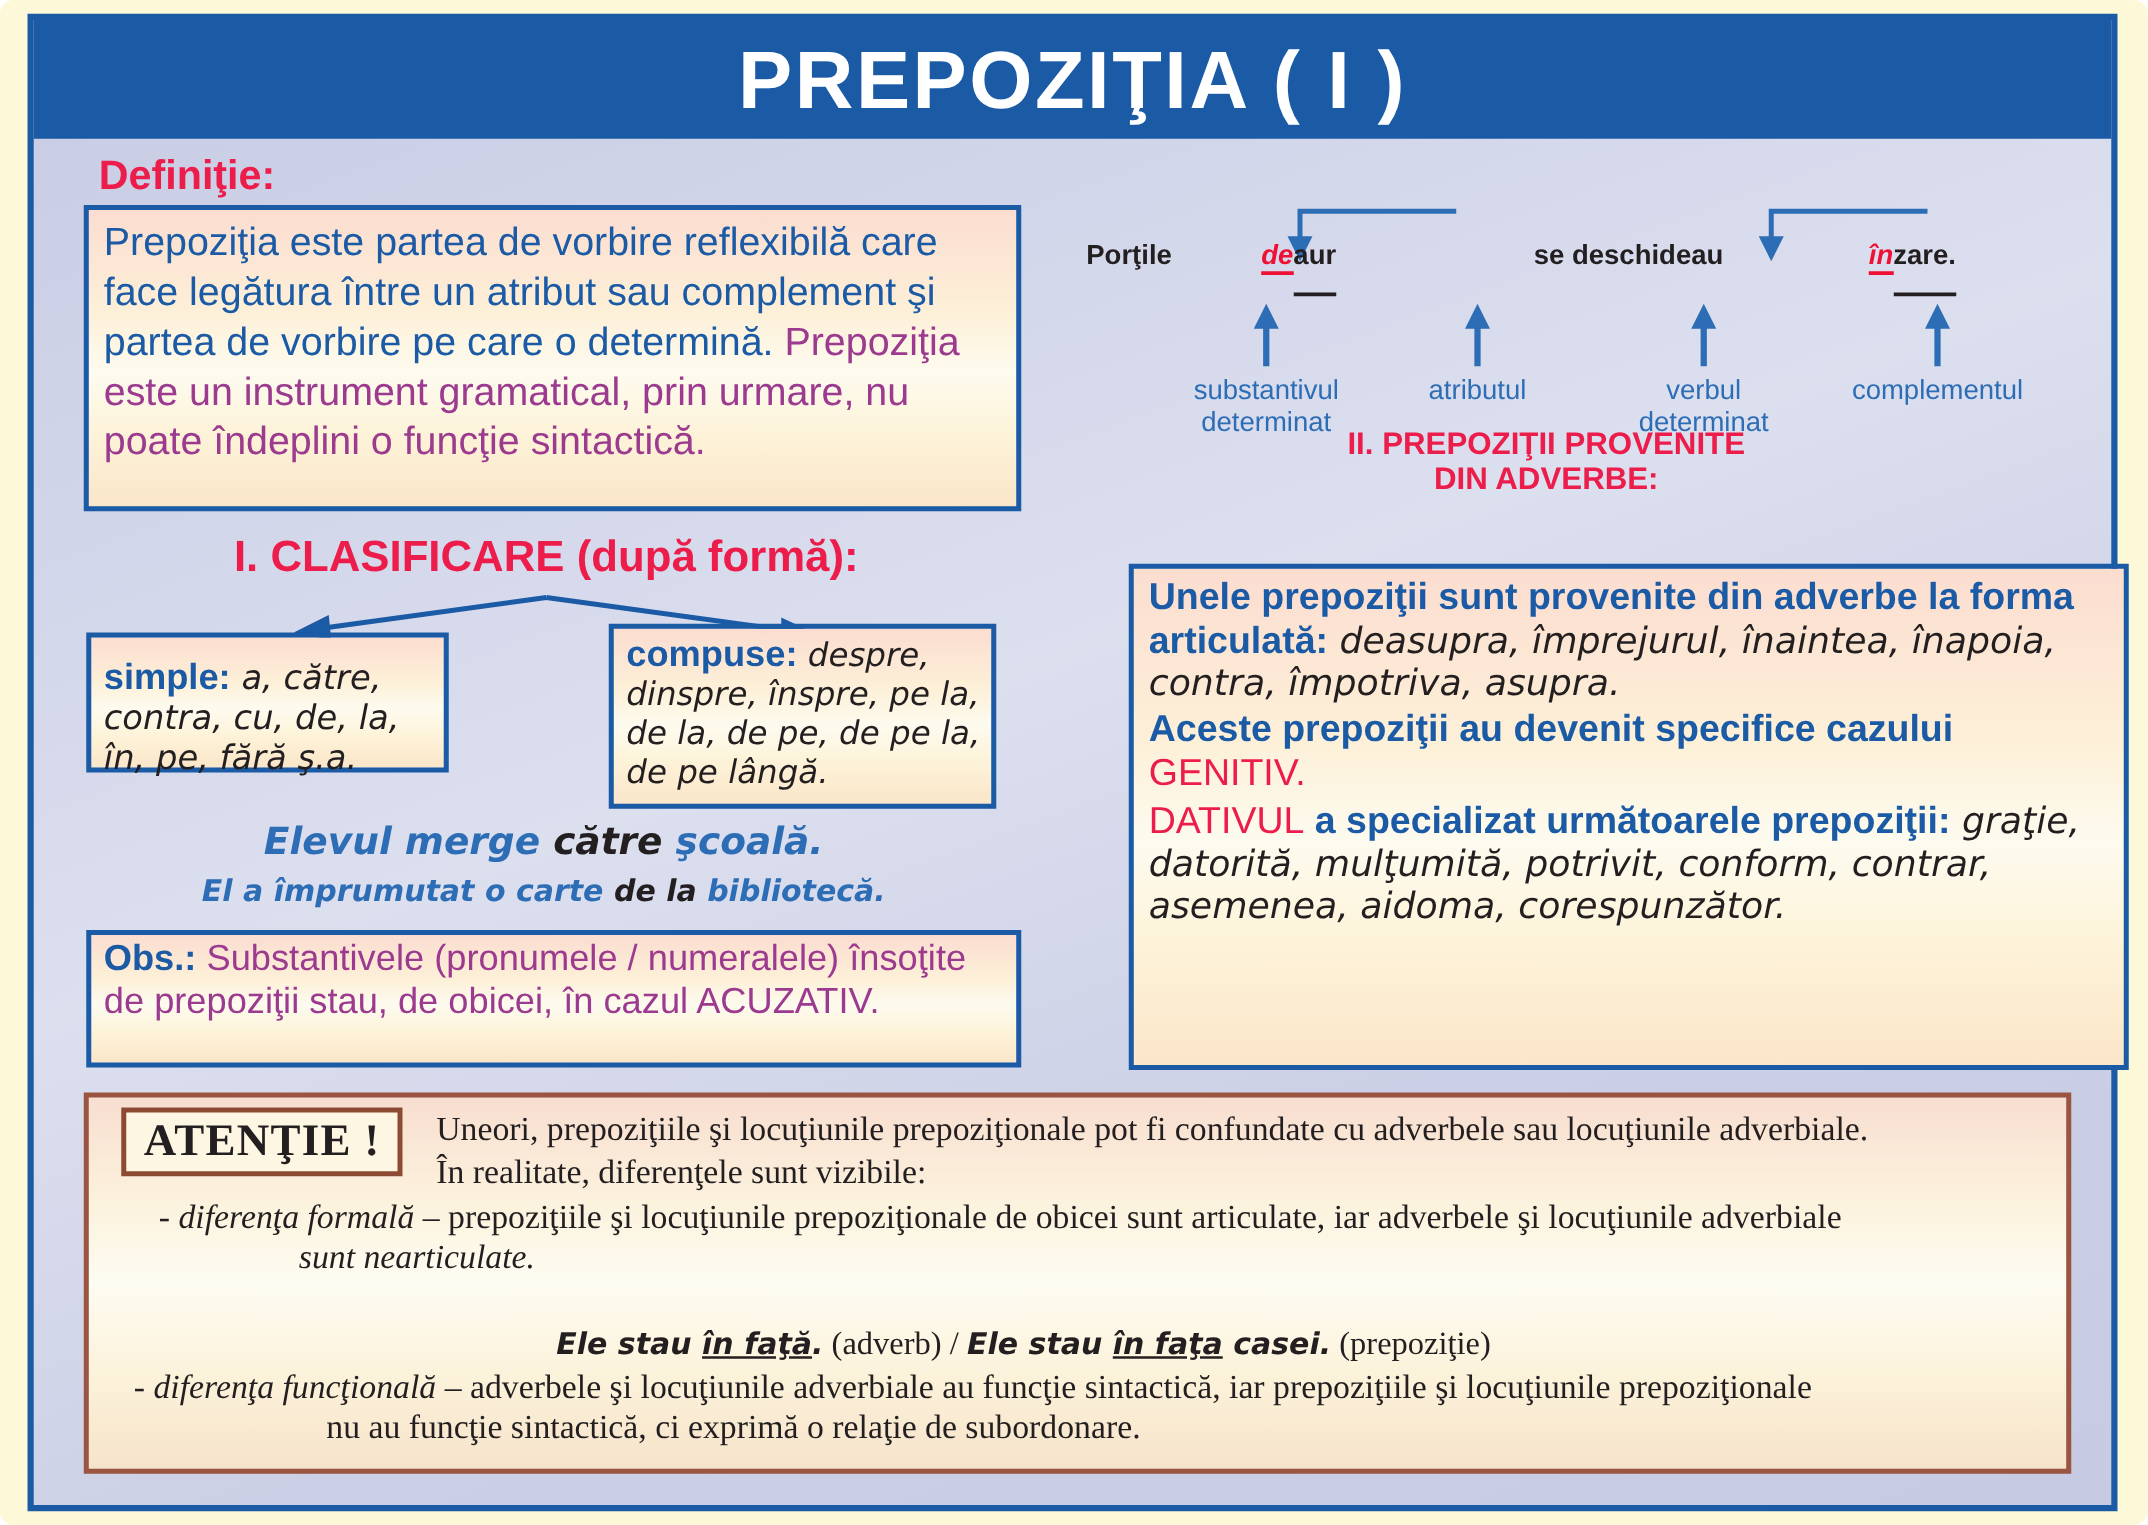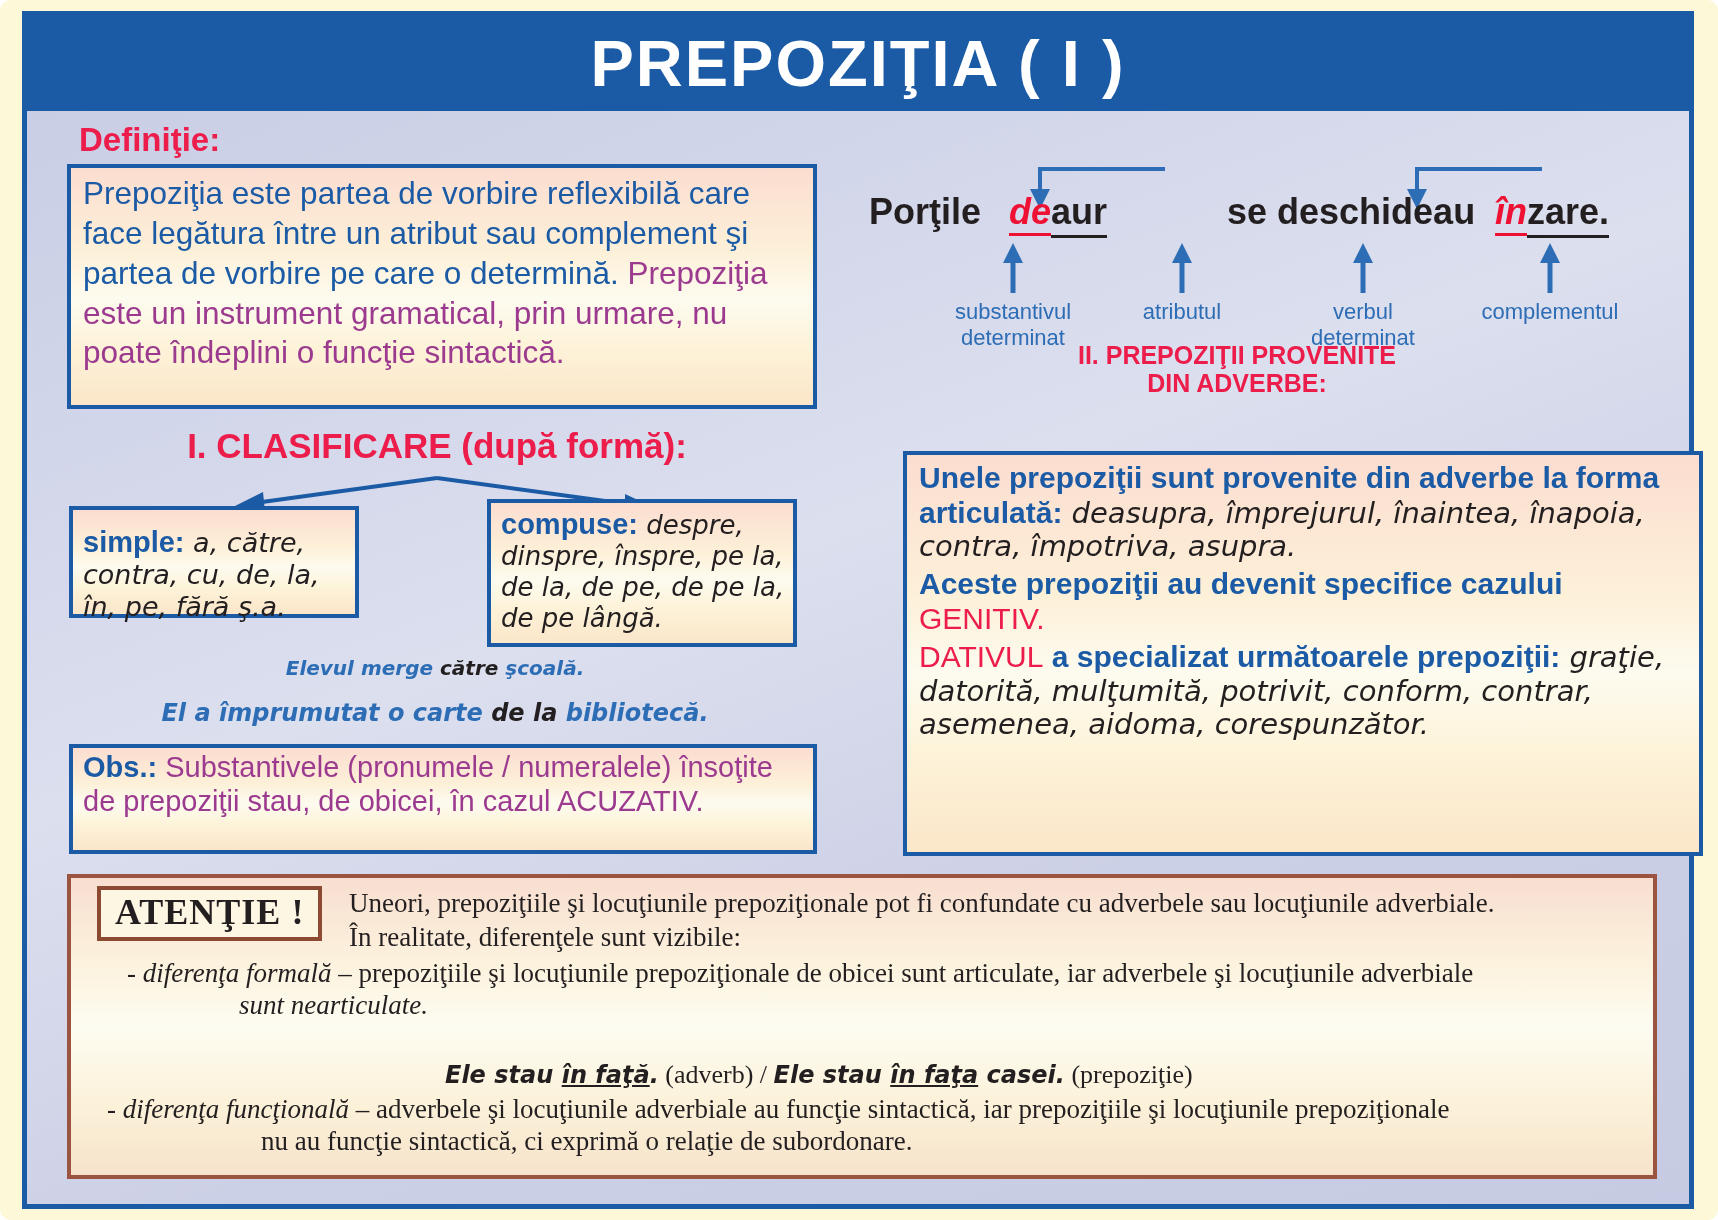--- a/index.html
+++ b/index.html
@@ -131,21 +131,21 @@
   .example {
     position: absolute;
     width: 740px;
     left: 38px;
     text-align: center;
     font-family: "DejaVu Sans", sans-serif;
     font-style: italic;
     font-weight: bold;
     color: #2d6db5;
   }
-  #ex1 { top: 640px; font-size: 20px; }
+  #ex1 { top: 640px; font-size: 30px; }
   #ex2 { top: 683px; font-size: 24px; text-align: center; }
   .example .prep { color: #231f20; }
 
   
   #obs-box {
     left: 42px; top: 728px;
     width: 748px; height: 110px;
     padding: 3px 10px 0 10px;
   }
   #obs-box .txt {
@@ -164,32 +164,32 @@
     left: 820px; top: 115px;
     width: 760px; height: 200px;
   }
   #sentence-svg {
     position: absolute;
     left: 0; top: 0;
     width: 760px; height: 200px;
   }
   .sent-word {
     position: absolute;
-    font-size: 36px;
+    font-size: 22px;
     font-weight: bold;
     color: #231f20;
     white-space: nowrap;
   }
   .sent-word .red {
     color: #ee1133;
     font-style: italic;
   }
   .sent-word .und {
     border-bottom: 3px solid #231f20;
-    padding-bottom: 3px;
+    padding-bottom: 18px;
   }
   .sent-word .und-red {
     border-bottom: 3px solid #ee1133;
     padding-bottom: 1px;
   }
   .sent-tag {
     position: absolute;
     font-size: 22px;
     color: #2d6db5;
     text-align: center;

